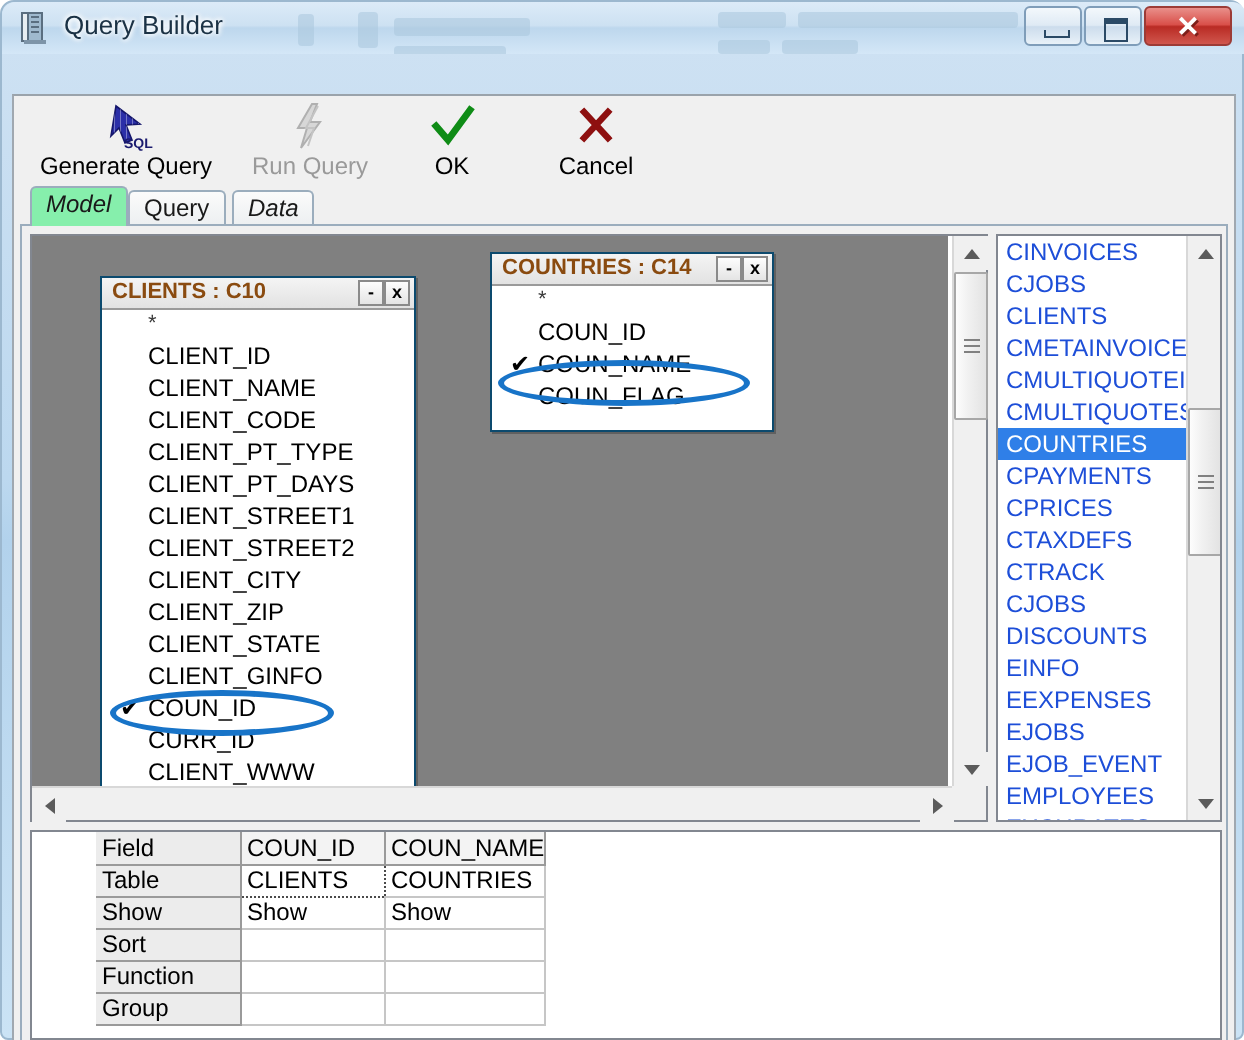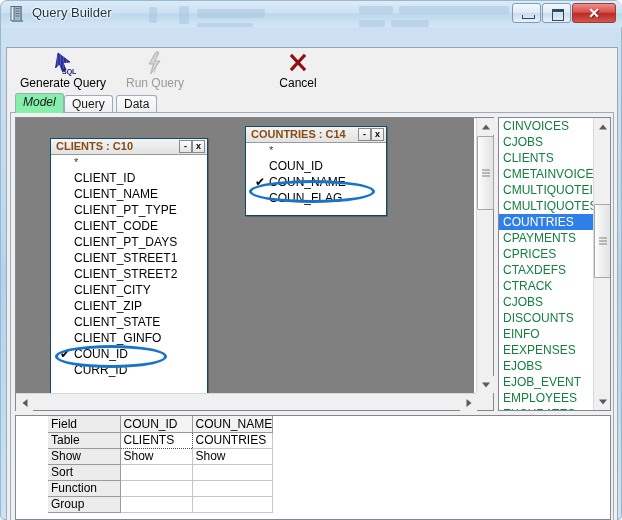--- a/index.html
+++ b/index.html
@@ -294,21 +294,21 @@
     background: #ffffff;
     overflow: hidden;
   }
   #tablelist {
     position: absolute; left: 0; top: 0; right: 17px; bottom: 0;
     overflow: hidden;
   }
   .tl-item {
     height: 16px; line-height: 16px;
     font-size: 12px;
-    color: #15803d;
+    color: #1d4ed8;
     padding-left: 4px;
     white-space: nowrap;
     font-family: "Liberation Sans", sans-serif;
     cursor: default;
   }
   .tl-item.selected {
     background: #2f7fe8;
     color: #ffffff;
   }
 
@@ -419,64 +419,73 @@
       <div class="tb-item" id="tb-run">
         <div class="tb-icon">
           <svg width="24" height="26" viewBox="0 0 24 26" style="display:block;margin:0 auto;">
             <path d="M13 2 L6 14 L10.5 14 L7.5 24 L17 11 L12 11 L15.5 2 Z" fill="#d7d7d7" stroke="#b0b0b0" stroke-width="1"></path>
             <path d="M16 3 L10 14 L14 14 L11 23" fill="none" stroke="#c4c4c4" stroke-width="1"></path>
           </svg>
         </div>
         <div class="tb-label disabled">Run Query</div>
       </div>
 
+      <div class="tb-item" id="tb-ok">
+        <div class="tb-icon">
+          <svg width="24" height="26" viewBox="0 0 24 26" style="display:block;margin:0 auto;">
+            <path d="M4 13 L10 20 L21 5" fill="none" stroke="#0f8c16" stroke-width="3.4" stroke-linecap="square"></path>
+          </svg>
+        </div>
+        <div class="tb-label">OK</div>
+      </div>
 
       <div class="tb-item" id="tb-cancel">
         <div class="tb-icon">
           <svg width="24" height="26" viewBox="0 0 24 26" style="display:block;margin:0 auto;">
             <path d="M6 6 L18 19 M18 6 L6 19" fill="none" stroke="#8e1010" stroke-width="3.2" stroke-linecap="square"></path>
           </svg>
         </div>
         <div class="tb-label">Cancel</div>
       </div>
     </div>
 
     <div id="tabstrip">
       <div class="tab active" style="left:3px;">Model</div>
       <div class="tab" style="left:52px;">Query</div>
-      <div class="tab" style="left:104px;">Data</div>
+      <div class="tab" style="left:104px;font-style:italic;">Data</div>
     </div>
 
     <div id="tabpage">
 
       <div id="canvas-frame">
         <div id="canvas">
 
           <div class="tblwin" style="left:34px; top:20px; width:158px; height:264px;">
             <div class="tblwin-title">
               <span>CLIENTS : C10</span>
               <span class="tw-btns">
                 <span class="tw-btn">-</span><span class="tw-btn">x</span>
               </span>
             </div>
             <div class="tblwin-body">
               <div class="fieldrow star"><span class="chk"></span><span>*</span></div>
               <div class="fieldrow"><span class="chk"></span><span>CLIENT_ID</span></div>
               <div class="fieldrow"><span class="chk"></span><span>CLIENT_NAME</span></div>
+              <div class="fieldrow"><span class="chk"></span><span>CLIENT_CODE</span></div>
               <div class="fieldrow"><span class="chk"></span><span>CLIENT_PT_TYPE</span></div>
-              <div class="fieldrow"><span class="chk"></span><span>CLIENT_CODE</span></div>
               <div class="fieldrow"><span class="chk"></span><span>CLIENT_PT_DAYS</span></div>
               <div class="fieldrow"><span class="chk"></span><span>CLIENT_STREET1</span></div>
               <div class="fieldrow"><span class="chk"></span><span>CLIENT_STREET2</span></div>
               <div class="fieldrow"><span class="chk"></span><span>CLIENT_CITY</span></div>
               <div class="fieldrow"><span class="chk"></span><span>CLIENT_ZIP</span></div>
               <div class="fieldrow"><span class="chk"></span><span>CLIENT_STATE</span></div>
               <div class="fieldrow"><span class="chk"></span><span>CLIENT_GINFO</span></div>
               <div class="fieldrow"><span class="chk">✔</span><span>COUN_ID</span></div>
               <div class="fieldrow"><span class="chk"></span><span>CURR_ID</span></div>
+              <div class="fieldrow"><span class="chk"></span><span>CLIENT_WWW</span></div>
             </div>
           </div>
 
           <div class="oval" style="left:39px; top:227px; width:112px; height:23px;"></div>
 
           <div class="tblwin" style="left:229px; top:8px; width:142px; height:90px;">
             <div class="tblwin-title">
               <span>COUNTRIES : C14</span>
               <span class="tw-btns">
                 <span class="tw-btn">-</span><span class="tw-btn">x</span>

